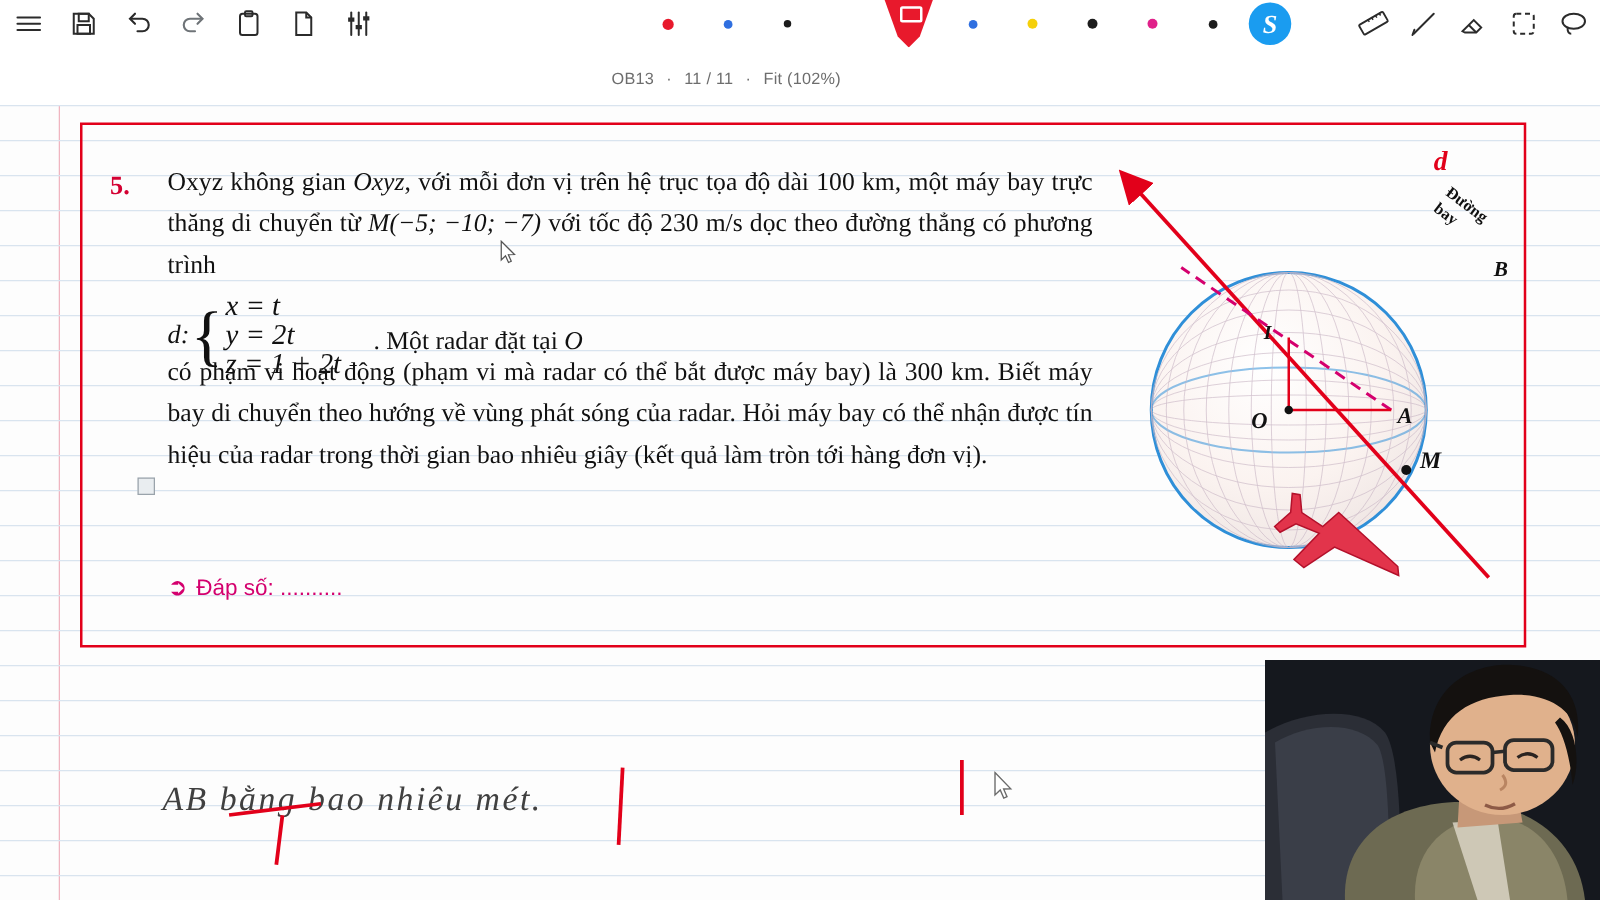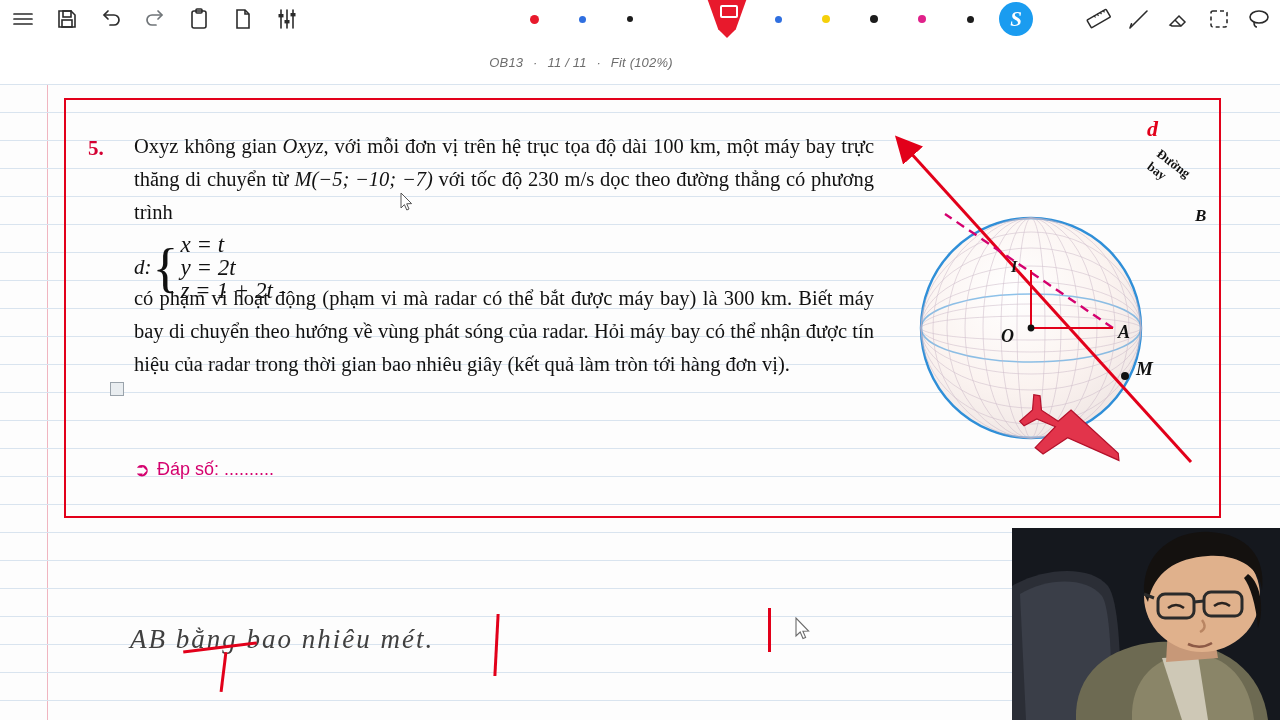--- a/index.html
+++ b/index.html
@@ -69,21 +69,20 @@
     position: absolute; right: 0; top: 0; height: 38px;
     display: flex; align-items: center; gap: 6px; padding-right: 4px;
   }
 
   
   .pageinfo {
     position: absolute; top: 55px; left: 0; width: 1162px;
     text-align: center;
     font-size: 13px; color: #6d6d6d;
     letter-spacing: .2px;
-    font-style: italic;
   }
   .pageinfo span { margin: 0 3px; }
 
   
   .sheet {
     position: absolute; top: 84px; left: 0;
     width: 1280px; height: 636px;
     background: #fdfdfd;
     overflow: hidden;
   }
@@ -367,20 +366,23 @@
         <div style="display:flex;align-items:flex-start;margin-top:4px">
           <span class="sys">
             <i style="font-size:21px;margin-right:1px">d:</i>
             <span class="brace">{</span>
             <span class="sys-lines">
               <span style="display:block">x = t</span>
               <span style="display:block">y = 2t</span>
               <span style="display:block">z = 1 + 2t</span>
             </span>
           </span>
+          <span style="margin-left:26px;margin-top:24px">
+            <span>. Một radar đặt tại </span><i>O</i>
+          </span>
         </div>
         <div style="margin-top:-20px"> có phạm vi hoạt động (phạm vi mà radar có thể bắt được máy bay) là 300 km. Biết máy bay di chuyển theo hướng về vùng phát sóng của radar. Hỏi máy bay có thể nhận được tín hiệu của radar trong thời gian bao nhiêu giây (kết quả làm tròn tới hàng đơn vị).</div>
       </div>
 
       <div class="ans-line">
         <span class="ans-arrow">➲</span>
         <span>Đáp số: ..........</span>
       </div>
 
       <div class="figure">

